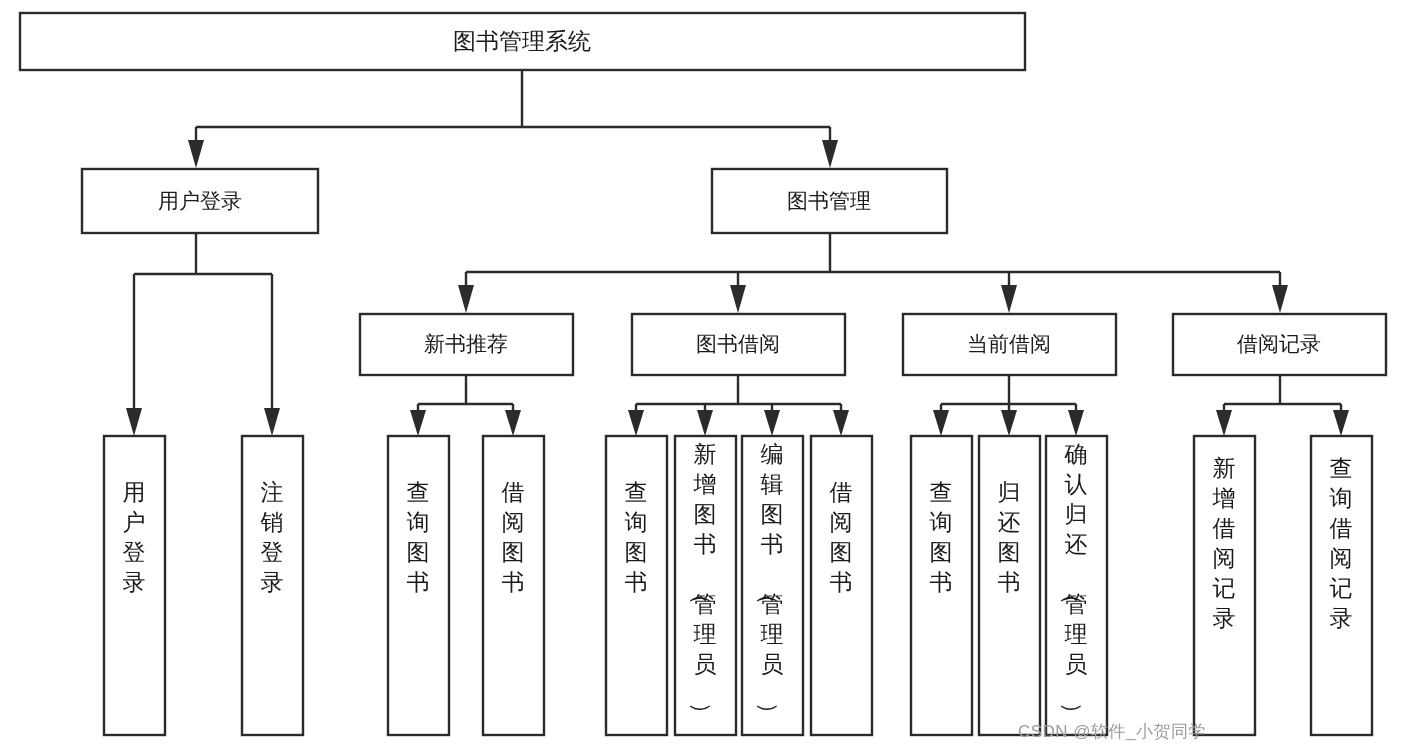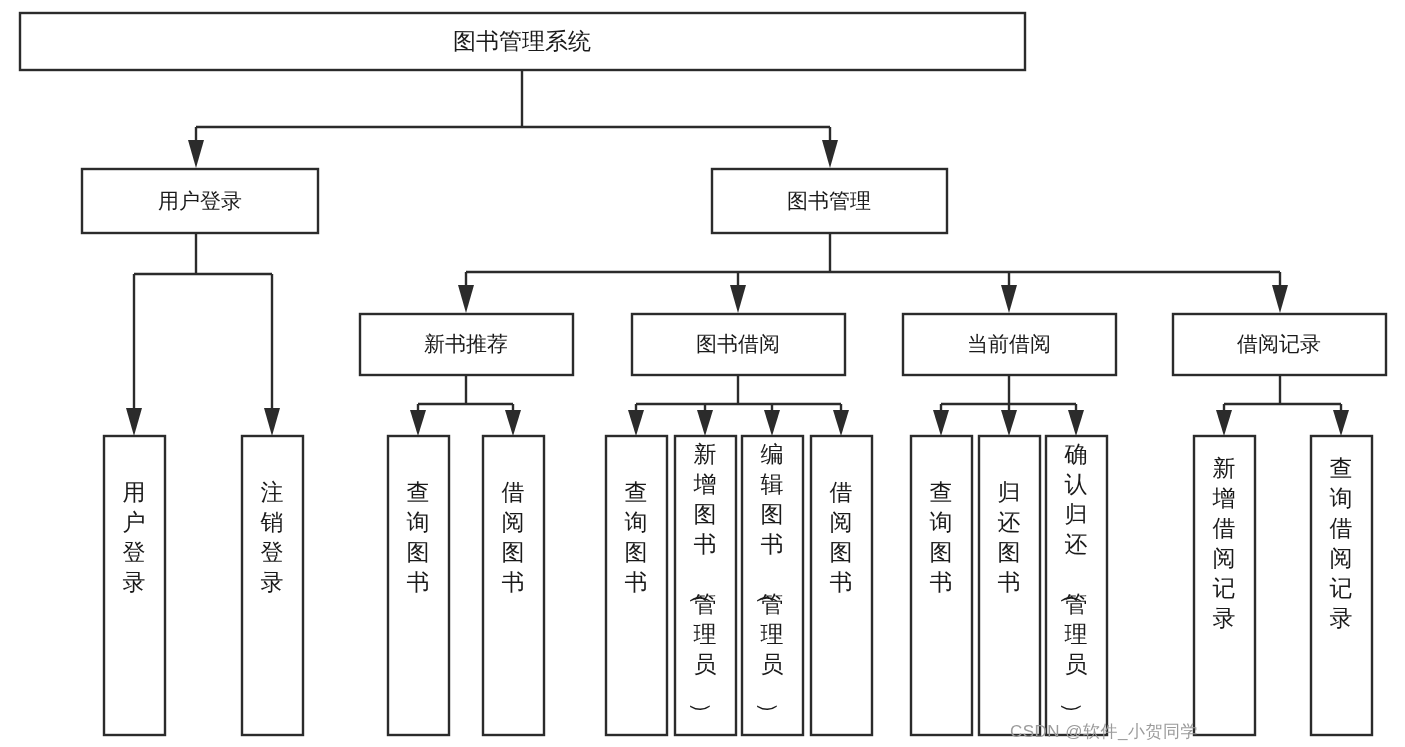--- a/index.html
+++ b/index.html
@@ -51,21 +51,21 @@
     stroke-width: 2.4;
     fill: none;
     stroke-linecap: butt;
   }
   .arrow-head {
     fill: #2b2b2b;
     stroke: none;
   }
   .watermark {
     position: absolute;
-    right: 8px;
+    right: 0;
     bottom: 4px;
     font-family: "Liberation Sans", "DejaVu Sans", sans-serif;
     font-size: 17px;
     color: #9b9b9b;
     letter-spacing: 0.5px;
     white-space: nowrap;
     pointer-events: none;
   }
 </style>
 </head>

